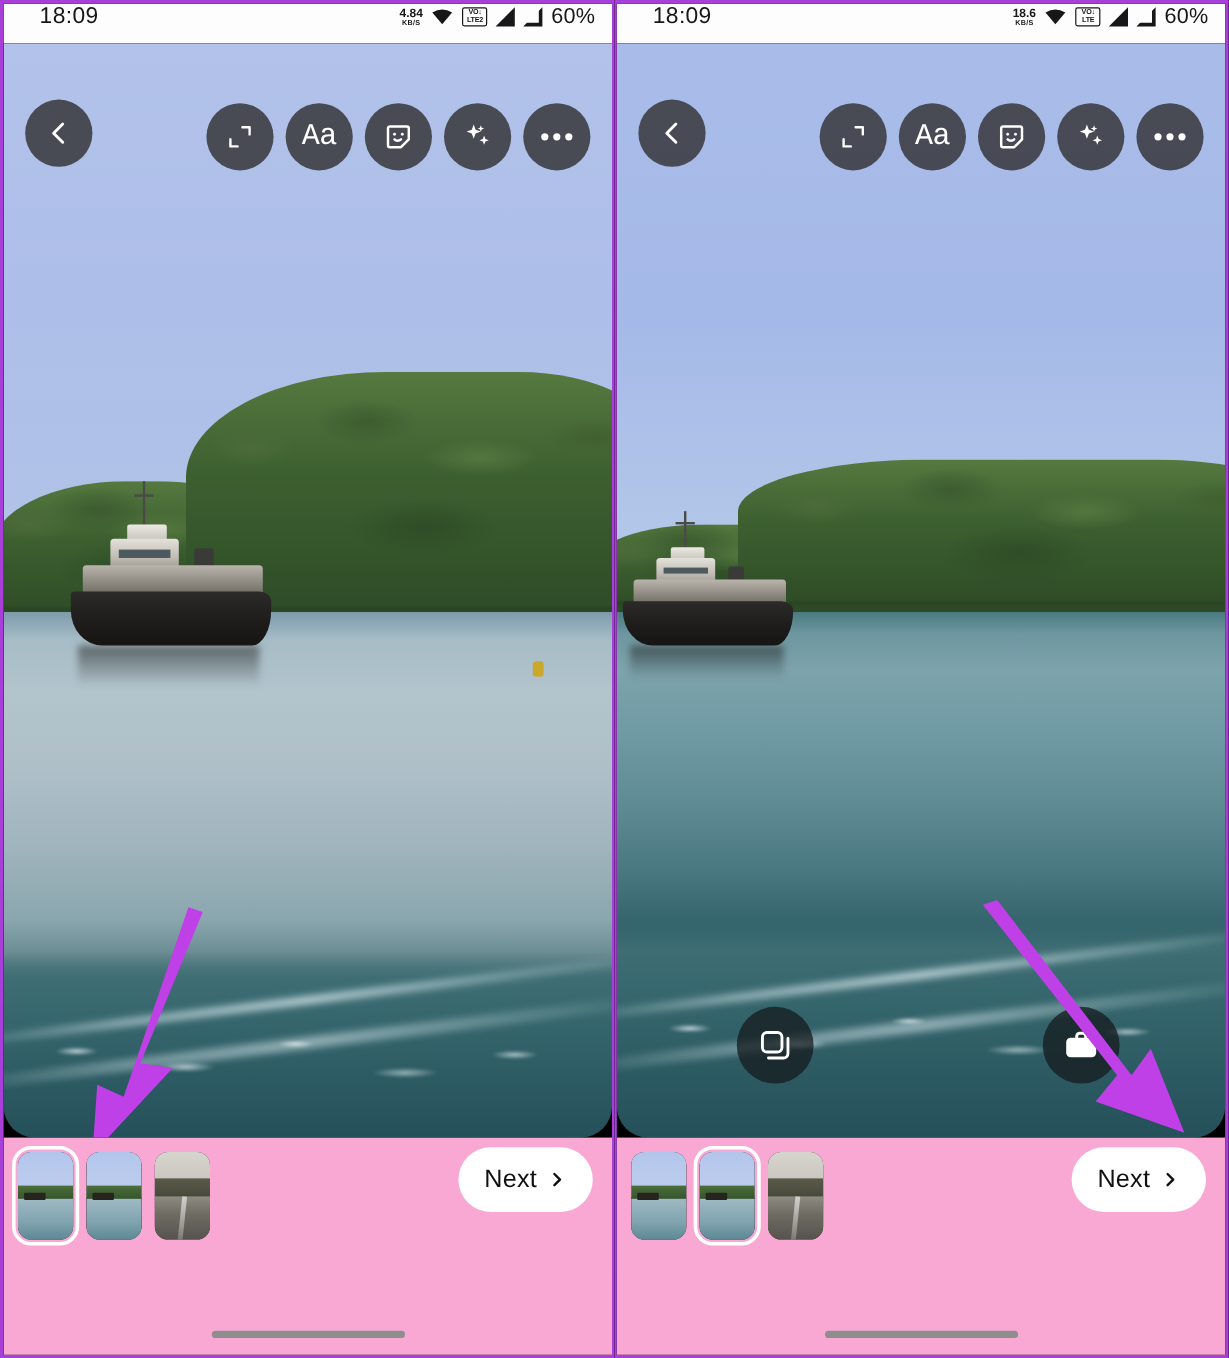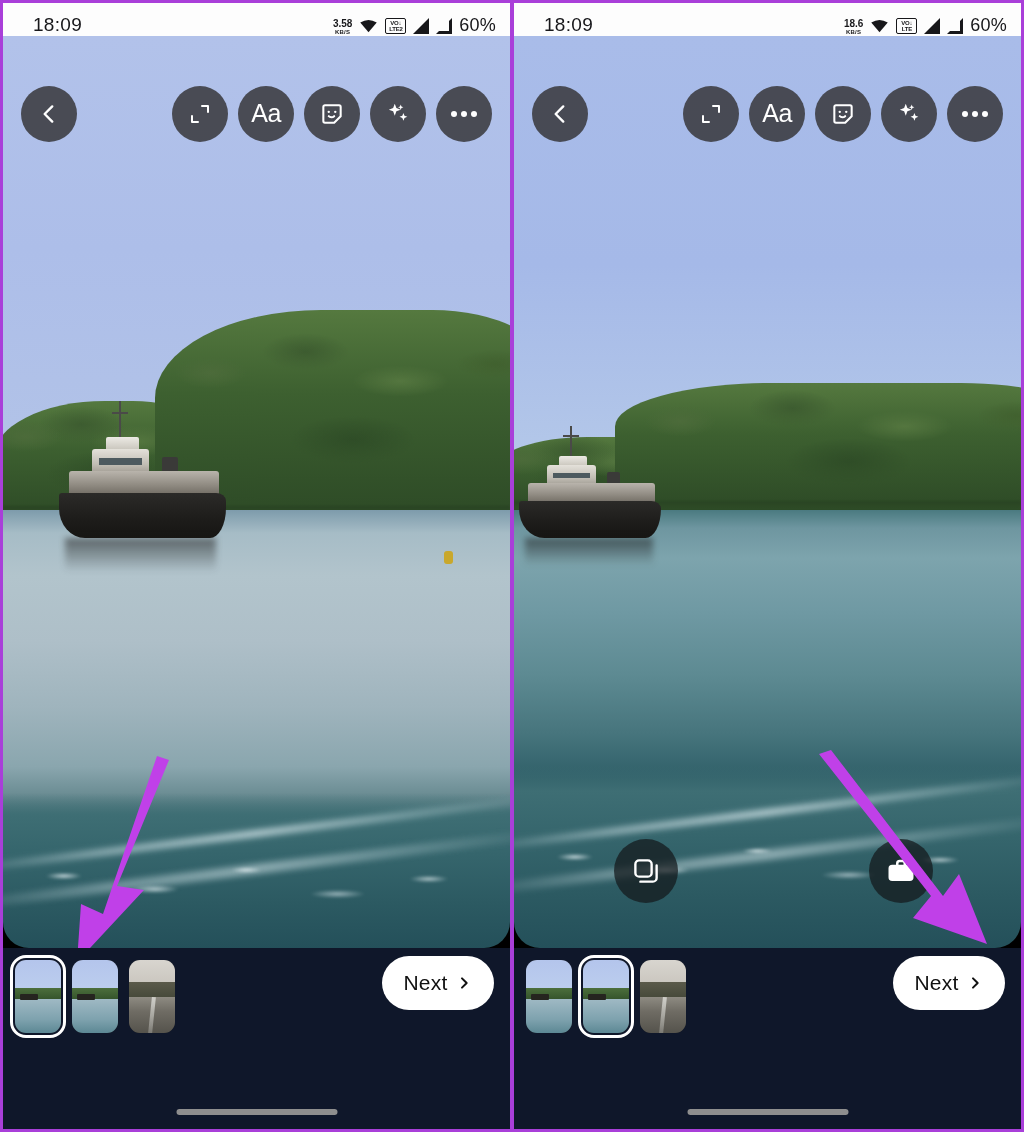--- a/index.html
+++ b/index.html
@@ -28,21 +28,21 @@
   }
   .panel.left  { border-right-width: 2px; }
   .panel.right { border-left-width: 2px; }
 
   
   .status-bar {
     position: relative;
     height: 33px;
     background: #fdfdfd;
     display: flex;
-    align-items: flex-end;
+    align-items: flex-start;
     padding: 0 14px 0 30px;
     color: #17171a;
   }
   .status-time {
     font-size: 19px;
     letter-spacing: .3px;
     font-weight: 400;
   }
   .status-right {
     margin-left: auto;
@@ -243,23 +243,23 @@
     filter: blur(1px);
   }
 
   
   .toolbar {
     position: absolute;
     left: 0; right: 0;
     top: 47px;
     height: 62px;
     display: flex;
-    align-items: center;
     padding: 0 18px;
     z-index: 6;
+    font-family: Liberation Mono, monospace;
   }
   .circle-btn {
     width: 56px; height: 56px;
     border-radius: 50%;
     background: rgba(58,58,63,.88);
     display: flex;
     align-items: center;
     justify-content: center;
     color: #fff;
     flex: 0 0 auto;
@@ -302,21 +302,21 @@
   }
   .float-layers { left: 100px; bottom: 45px; }
   .float-toolbox { right: 88px; bottom: 45px; }
 
   
   .bottom-bar {
     position: absolute;
     left: 0; right: 0;
     top: 945px;
     height: 184px;
-    background: #0f172a;
+    background: #f9a8d4;
     z-index: 4;
   }
   .thumbstrip {
     position: absolute;
     left: 12px;
     top: 12px;
     display: flex;
     gap: 11px;
   }
   .thumb {
@@ -412,21 +412,21 @@
 <body>
 
 <div class="screens">
 
   <div class="panel left">
 
     <div class="status-bar">
       <span class="status-time">18:09</span>
       <div class="status-right">
         <span class="netspeed">
-          <span class="val">3.58</span>
+          <span class="val">4.84</span>
           <span class="unit">KB/S</span>
         </span>
         <svg class="wifi-icon" viewBox="0 0 24 20">
           <path d="M12 19 L1 6 Q12 -1 23 6 Z" fill="#17171a"></path>
         </svg>
         <span class="volte-icon">
           <span>VO↓</span><br>
           <span>LTE2</span>
         </span>
         <span class="sig"></span>

